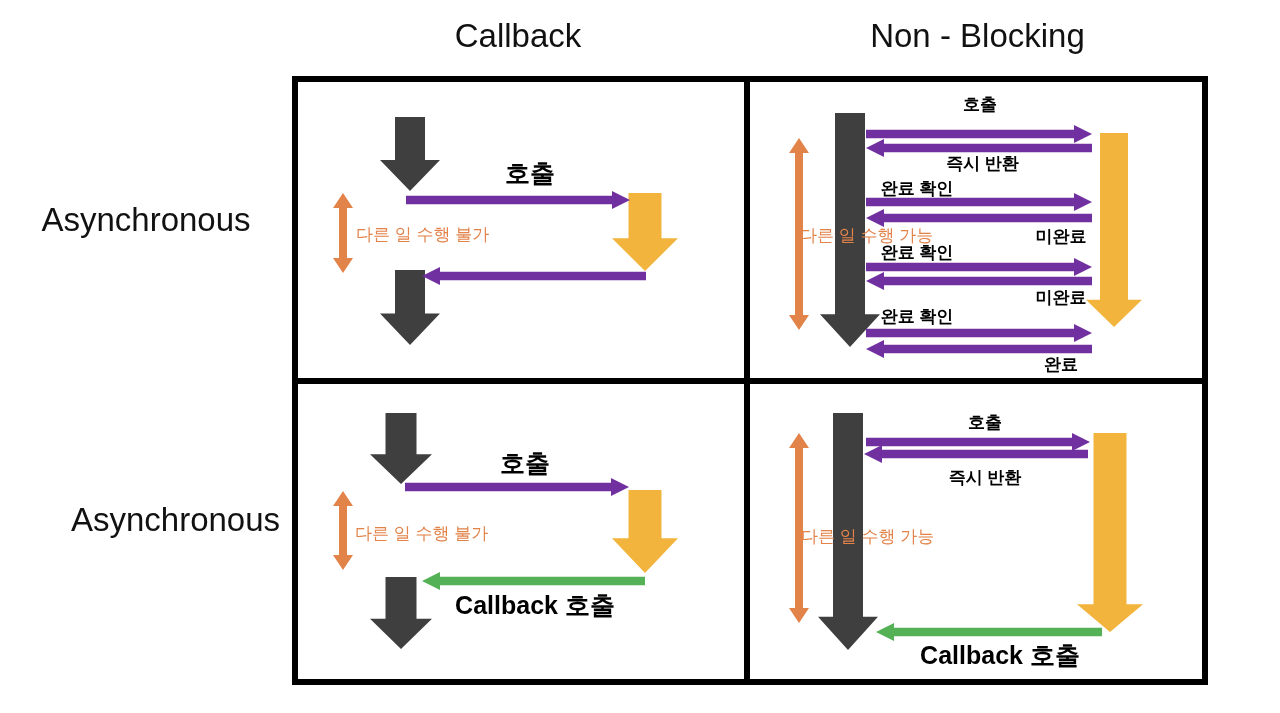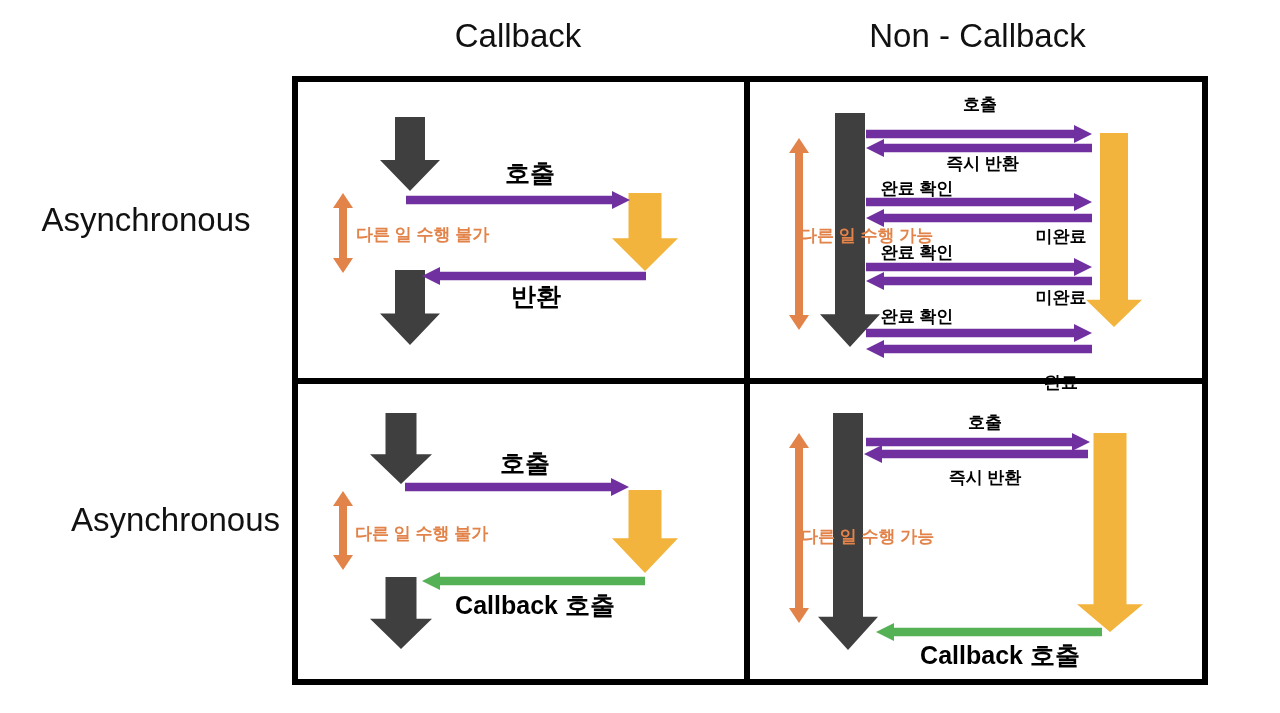--- a/index.html
+++ b/index.html
@@ -5,21 +5,21 @@
   html,body{margin:0;padding:0;}
   body{
     width:1280px;height:713px;position:relative;overflow:hidden;
     background:#ffffff;
     font-family:"Liberation Sans", sans-serif;
   }
   .abs{position:absolute;}
   .hdr{font-size:33px;color:#111;text-align:center;line-height:1.1;}
   .kr-lg{font-size:25px;font-weight:bold;color:#000;text-align:center;line-height:1.1;white-space:nowrap;}
   .kr-sm{font-size:17px;font-weight:bold;color:#000;text-align:center;line-height:1.1;white-space:nowrap;}
-  .note{font-size:17px;font-weight:bold;color:var(--c-orange,#E2834A);white-space:nowrap;z-index:6;line-height:1.1;}
+  .note{font-size:17px;font-weight:normal;color:var(--c-orange,#E2834A);white-space:nowrap;z-index:6;line-height:1.1;}
   .box{border:6px solid var(--c-grid,#000);box-sizing:border-box;background:transparent;}
   .divider{background:var(--c-grid,#000);}
   
   .ad{background:var(--c-dark,#3F3F3F);z-index:1;}
   .gold{background:var(--c-gold,#F2B43C);}
   .ad-short{clip-path:polygon(25% 0,75% 0,75% 58%,100% 58%,50% 100%,0 58%,25% 58%);}
   .ad-tall{clip-path:polygon(25% 0,75% 0,75% 86%,100% 86%,50% 100%,0 86%,25% 86%);}
   
   .ha{height:18px;z-index:3;}
   .purple{background:var(--c-purple,#7030A0);}
@@ -27,36 +27,35 @@
   .ha-r{clip-path:polygon(0 26%,calc(100% - 18px) 26%,calc(100% - 18px) 0,100% 50%,calc(100% - 18px) 100%,calc(100% - 18px) 74%,0 74%);}
   .ha-l{clip-path:polygon(100% 26%,18px 26%,18px 0,0 50%,18px 100%,18px 74%,100% 74%);}
   
   .vda{width:20px;background:var(--c-orange,#E2834A);z-index:2;
     clip-path:polygon(50% 0,100% 15px,70% 15px,70% calc(100% - 15px),100% calc(100% - 15px),50% 100%,0 calc(100% - 15px),30% calc(100% - 15px),30% 15px,0 15px);}
 </style>
 </head>
 <body>
 
 <div class="abs hdr" style="left:292px;top:18px;width:452px;">Callback</div>
-<div class="abs hdr" style="left:747px;top:18px;width:461px;">Non - Callback</div>
+<div class="abs hdr" style="left:747px;top:18px;width:461px;">Non - Blocking</div>
 
 <div class="abs hdr" style="left:0;top:202px;width:292px;">Asynchronous</div>
 <div class="abs hdr" style="left:0;top:502px;width:351px;">Asynchronous</div>
 
 <div class="abs box" style="left:292px;top:76px;width:916px;height:609px;"></div>
 <div class="abs divider" style="left:744px;top:76px;width:6px;height:609px;"></div>
 <div class="abs divider" style="left:292px;top:378px;width:916px;height:6px;"></div>
 
 <div class="abs" style="left:292px;top:76px;width:452px;height:302px;">
   <div class="abs ad ad-short" style="left:88px;top:41px;width:60px;height:74px;"></div>
   <div class="abs kr-lg" style="left:168px;top:84px;width:140px;">호출</div>
   <div class="abs ha ha-r purple" style="left:114px;top:115px;width:224px;"></div>
   <div class="abs ad ad-short gold" style="left:320px;top:117px;width:66px;height:78px;"></div>
   <div class="abs ha ha-l purple" style="left:130px;top:191px;width:224px;"></div>
-  <div class="abs kr-lg" style="left:174px;top:207px;width:140px;">반환</div>
   <div class="abs ad ad-short" style="left:88px;top:194px;width:60px;height:75px;"></div>
   <div class="abs vda" style="left:41px;top:117px;height:80px;"></div>
   <div class="abs note" style="left:64px;top:150px;">다른 일 수행 불가</div>
 </div>
 
 <div class="abs" style="left:750px;top:76px;width:458px;height:302px;">
   <div class="abs vda" style="left:39px;top:62px;height:192px;"></div>
   <div class="abs ad ad-tall" style="left:70px;top:37px;width:60px;height:234px;"></div>
   <div class="abs ad ad-tall gold" style="left:336px;top:57px;width:56px;height:194px;"></div>
   <div class="abs note" style="left:50px;top:151px;">다른 일 수행 가능</div>
@@ -72,21 +71,21 @@
   <div class="abs kr-sm" style="left:276px;top:152px;width:70px;">미완료</div>
 
   <div class="abs kr-sm" style="left:122px;top:168px;width:90px;">완료 확인</div>
   <div class="abs ha ha-r purple" style="left:116px;top:182px;width:226px;"></div>
   <div class="abs ha ha-l purple" style="left:116px;top:196px;width:226px;"></div>
   <div class="abs kr-sm" style="left:276px;top:213px;width:70px;">미완료</div>
 
   <div class="abs kr-sm" style="left:122px;top:232px;width:90px;">완료 확인</div>
   <div class="abs ha ha-r purple" style="left:116px;top:248px;width:226px;"></div>
   <div class="abs ha ha-l purple" style="left:116px;top:264px;width:226px;"></div>
-  <div class="abs kr-sm" style="left:276px;top:298px;width:70px;">완료</div>
+  <div class="abs kr-sm" style="left:276px;top:281px;width:70px;font-family:Liberation Mono, monospace;">완료</div>
 </div>
 
 <div class="abs" style="left:292px;top:384px;width:452px;height:301px;">
   <div class="abs ad ad-short" style="left:78px;top:29px;width:62px;height:71px;"></div>
   <div class="abs kr-lg" style="left:163px;top:66px;width:140px;">호출</div>
   <div class="abs ha ha-r purple" style="left:113px;top:94px;width:224px;"></div>
   <div class="abs ad ad-short gold" style="left:320px;top:106px;width:66px;height:83px;"></div>
   <div class="abs ha ha-l green" style="left:130px;top:188px;width:223px;"></div>
   <div class="abs kr-lg" style="left:163px;top:208px;width:160px;">Callback 호출</div>
   <div class="abs ad ad-short" style="left:78px;top:193px;width:62px;height:72px;"></div>

